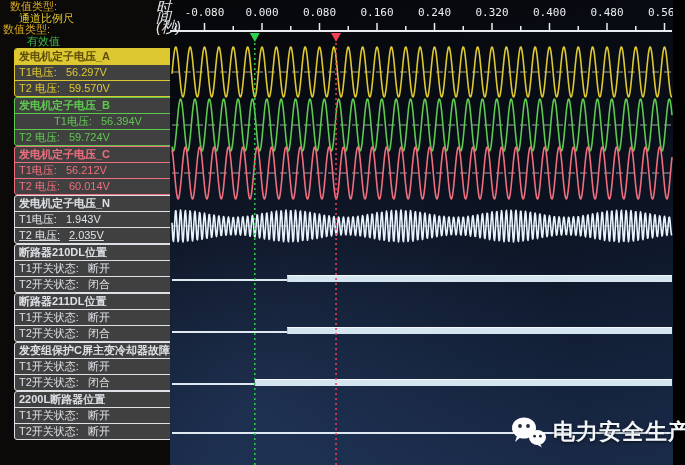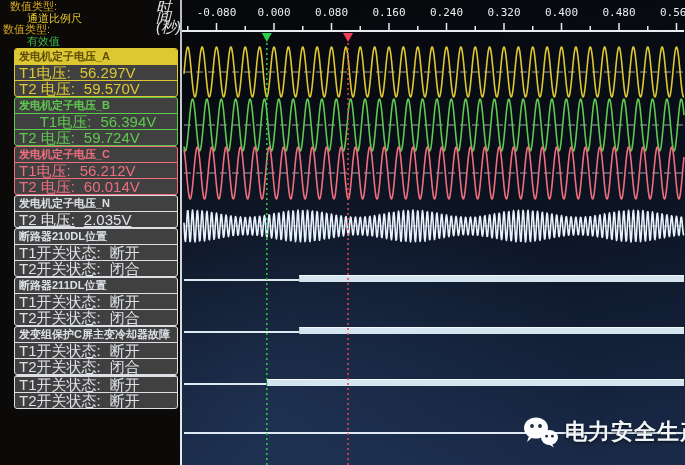--- a/index.html
+++ b/index.html
@@ -2,33 +2,33 @@
 <html><head>
 <meta charset="utf-8">
 <style>
   html,body{margin:0;padding:0;background:#222;}
   #app{position:relative;width:685px;height:465px;background:#000;overflow:hidden;
        font-family:"Liberation Sans","DejaVu Sans",sans-serif;}
   
   #left-panel{position:absolute;left:0;top:0;width:181px;height:465px;background:#0b0a09;overflow:hidden;}
   #scale-info{position:absolute;top:1px;left:0;width:100%;font-size:11px;line-height:11.5px;white-space:nowrap;}
   .scale-line1{margin-left:10px;color:#d8a81f;}
-  .scale-line2{margin-left:27px;color:#e5c92e;}
+  .scale-line2{margin-left:19px;color:#e5c92e;}
   .scale-line3{margin-left:3px;color:#d8a81f;}
   .scale-line4{margin-left:27px;color:#3db84a;}
   #channel-list{position:absolute;top:48px;left:14px;width:164px;}
   .channel-group{border:1px solid;border-radius:3px;margin-bottom:0;background:#404040;overflow:hidden;}
   .ch-header{height:15px;line-height:15px;font-size:11px;padding-left:4px;font-weight:bold;white-space:nowrap;}
-  .ch-row{height:15px;line-height:15px;font-size:15px;padding-left:4px;border-top:1px solid;white-space:nowrap;}
+  .ch-row{height:15px;line-height:15px;font-size:11px;padding-left:4px;border-top:1px solid;white-space:nowrap;}
   .ch-row .val{margin-left:9px;}
   
   #separator{position:absolute;left:180px;top:0;width:2px;height:465px;
              background:linear-gradient(#b9bfc5,#e6ebf0);}
   
-  #wave-area{position:absolute;left:182px;top:0;width:503px;height:465px;
+  #wave-area{position:absolute;left:170px;top:0;width:503px;height:465px;
      background:radial-gradient(ellipse at 18% 88%, rgba(62,94,150,0.28), transparent 55%),
                 linear-gradient(168deg,#060709 0%,#090e19 40%,#121f36 75%,#1a2b4a 100%);}
   #wave-svg{position:absolute;left:0;top:0;}
   #time-label{position:absolute;left:156px;top:2px;width:24px;font-size:15px;line-height:10px;
               font-style:italic;color:#dfe3e8;z-index:3;}
   
   #watermark{position:absolute;left:341px;top:416px;display:flex;align-items:center;gap:6px;z-index:5;}
   #watermark .wm-text{font-size:22px;font-weight:bold;color:#f3f6f9;letter-spacing:1px;
               text-shadow:0 1px 3px rgba(0,0,0,0.7);white-space:nowrap;}
 </style>
@@ -55,38 +55,40 @@
           <div class="ch-row" style="color: rgb(94, 200, 79); border-top-color: rgb(94, 200, 79); text-align: center;"><span>T1电压:</span><span class="val">56.394V</span></div>
           <div class="ch-row" style="color: rgb(94, 200, 79); border-top-color: rgb(94, 200, 79);"><span>T2 电压:</span><span class="val">59.724V</span></div>
         </div>
         <div class="channel-group" style="border-color: rgb(239, 110, 126);">
           <div class="ch-header" style="color: rgb(239, 110, 126);">发电机定子电压_C</div>
           <div class="ch-row" style="color: rgb(239, 110, 126); border-top-color: rgb(239, 110, 126);"><span>T1电压:</span><span class="val">56.212V</span></div>
           <div class="ch-row" style="color: rgb(239, 110, 126); border-top-color: rgb(239, 110, 126);"><span>T2 电压:</span><span class="val">60.014V</span></div>
         </div>
         <div class="channel-group" style="border-color: rgb(221, 225, 230);">
           <div class="ch-header" style="color: rgb(221, 225, 230);">发电机定子电压_N</div>
+          <div class="ch-row" style="color: rgb(221, 225, 230); border-top-color: rgb(221, 225, 230);"><span>T1电压:</span><span class="val">1.943V</span></div>
           <div class="ch-row" style="color: rgb(221, 225, 230); border-top-color: rgb(221, 225, 230); text-decoration: underline;"><span>T2 电压:</span><span class="val">2.035V</span></div>
         </div>
         <div class="channel-group" style="border-color: rgb(221, 225, 230);">
           <div class="ch-header" style="color: rgb(221, 225, 230);">断路器210DL位置</div>
           <div class="ch-row" style="color: rgb(221, 225, 230); border-top-color: rgb(221, 225, 230);"><span>T1开关状态:</span><span class="val">断开</span></div>
           <div class="ch-row" style="color: rgb(221, 225, 230); border-top-color: rgb(221, 225, 230);"><span>T2开关状态:</span><span class="val">闭合</span></div>
         </div>
         <div class="channel-group" style="border-color: rgb(221, 225, 230);">
           <div class="ch-header" style="color: rgb(221, 225, 230);">断路器211DL位置</div>
           <div class="ch-row" style="color: rgb(221, 225, 230); border-top-color: rgb(221, 225, 230);"><span>T1开关状态:</span><span class="val">断开</span></div>
           <div class="ch-row" style="color: rgb(221, 225, 230); border-top-color: rgb(221, 225, 230);"><span>T2开关状态:</span><span class="val">闭合</span></div>
         </div>
         <div class="channel-group" style="border-color: rgb(221, 225, 230);">
           <div class="ch-header" style="color: rgb(221, 225, 230);">发变组保护C屏主变冷却器故障</div>
           <div class="ch-row" style="color: rgb(221, 225, 230); border-top-color: rgb(221, 225, 230);"><span>T1开关状态:</span><span class="val">断开</span></div>
           <div class="ch-row" style="color: rgb(221, 225, 230); border-top-color: rgb(221, 225, 230);"><span>T2开关状态:</span><span class="val">闭合</span></div>
         </div>
         <div class="channel-group" style="border-color: rgb(221, 225, 230);">
+          <div class="ch-header" style="color: rgb(221, 225, 230);">2200L断路器位置</div>
           <div class="ch-row" style="color: rgb(221, 225, 230); border-top-color: rgb(221, 225, 230);"><span>T1开关状态:</span><span class="val">断开</span></div>
           <div class="ch-row" style="color: rgb(221, 225, 230); border-top-color: rgb(221, 225, 230);"><span>T2开关状态:</span><span class="val">断开</span></div>
         </div>
       </div>
   </div>
 
   <div id="separator"></div>
 
   <div id="wave-area">
     <svg id="wave-svg" width="503" height="465" viewBox="0 0 503 465">

